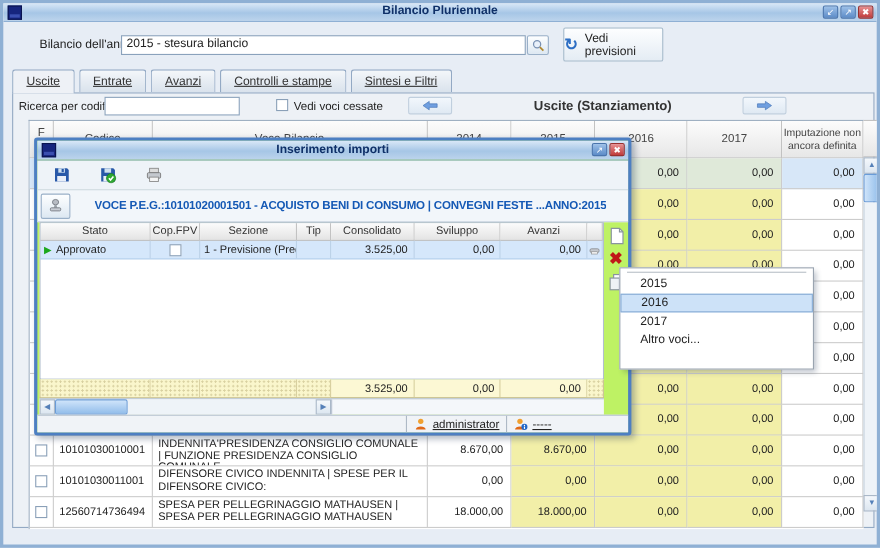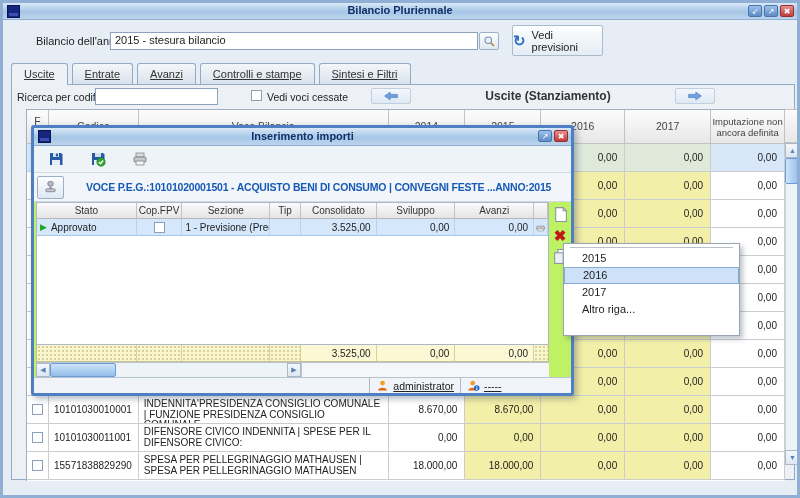--- a/index.html
+++ b/index.html
@@ -313,21 +313,21 @@
       <div class="c num w-14">0,00</div>
       <div class="c num w-15 yellow">0,00</div>
       <div class="c num w-16 yellow">0,00</div>
       <div class="c num w-17 yellow">0,00</div>
       <div class="c num w-imp">0,00</div>
     </div>
     <div class="trow">
       <div class="c fpcell w-fp">
           <span class="cb"></span>
         </div>
-      <div class="c codecell w-code">15571838829290</div>
+      <div class="c codecell w-code">12560714736494</div>
       <div class="c descell w-voce">SPESA PER PELLEGRINAGGIO MATHAUSEN | SPESA PER PELLEGRINAGGIO MATHAUSEN</div>
       <div class="c num w-14">18.000,00</div>
       <div class="c num w-15 yellow">18.000,00</div>
       <div class="c num w-16 yellow">0,00</div>
       <div class="c num w-17 yellow">0,00</div>
       <div class="c num w-imp">0,00</div>
     </div>
   </div>
 
   <div class="vscroll">
@@ -468,16 +468,16 @@
         <span>-----</span>
       </div>
     </div>
   </div>
 
   <div class="ctxmenu">
     <div class="ctxsep"></div>
     <div class="ctxitem">2015</div>
     <div class="ctxitem selected">2016</div>
     <div class="ctxitem">2017</div>
-    <div class="ctxitem">Altro riga...</div>
+    <div class="ctxitem">Altro voci...</div>
   </div>
 
 </div>
 
 </body></html>

